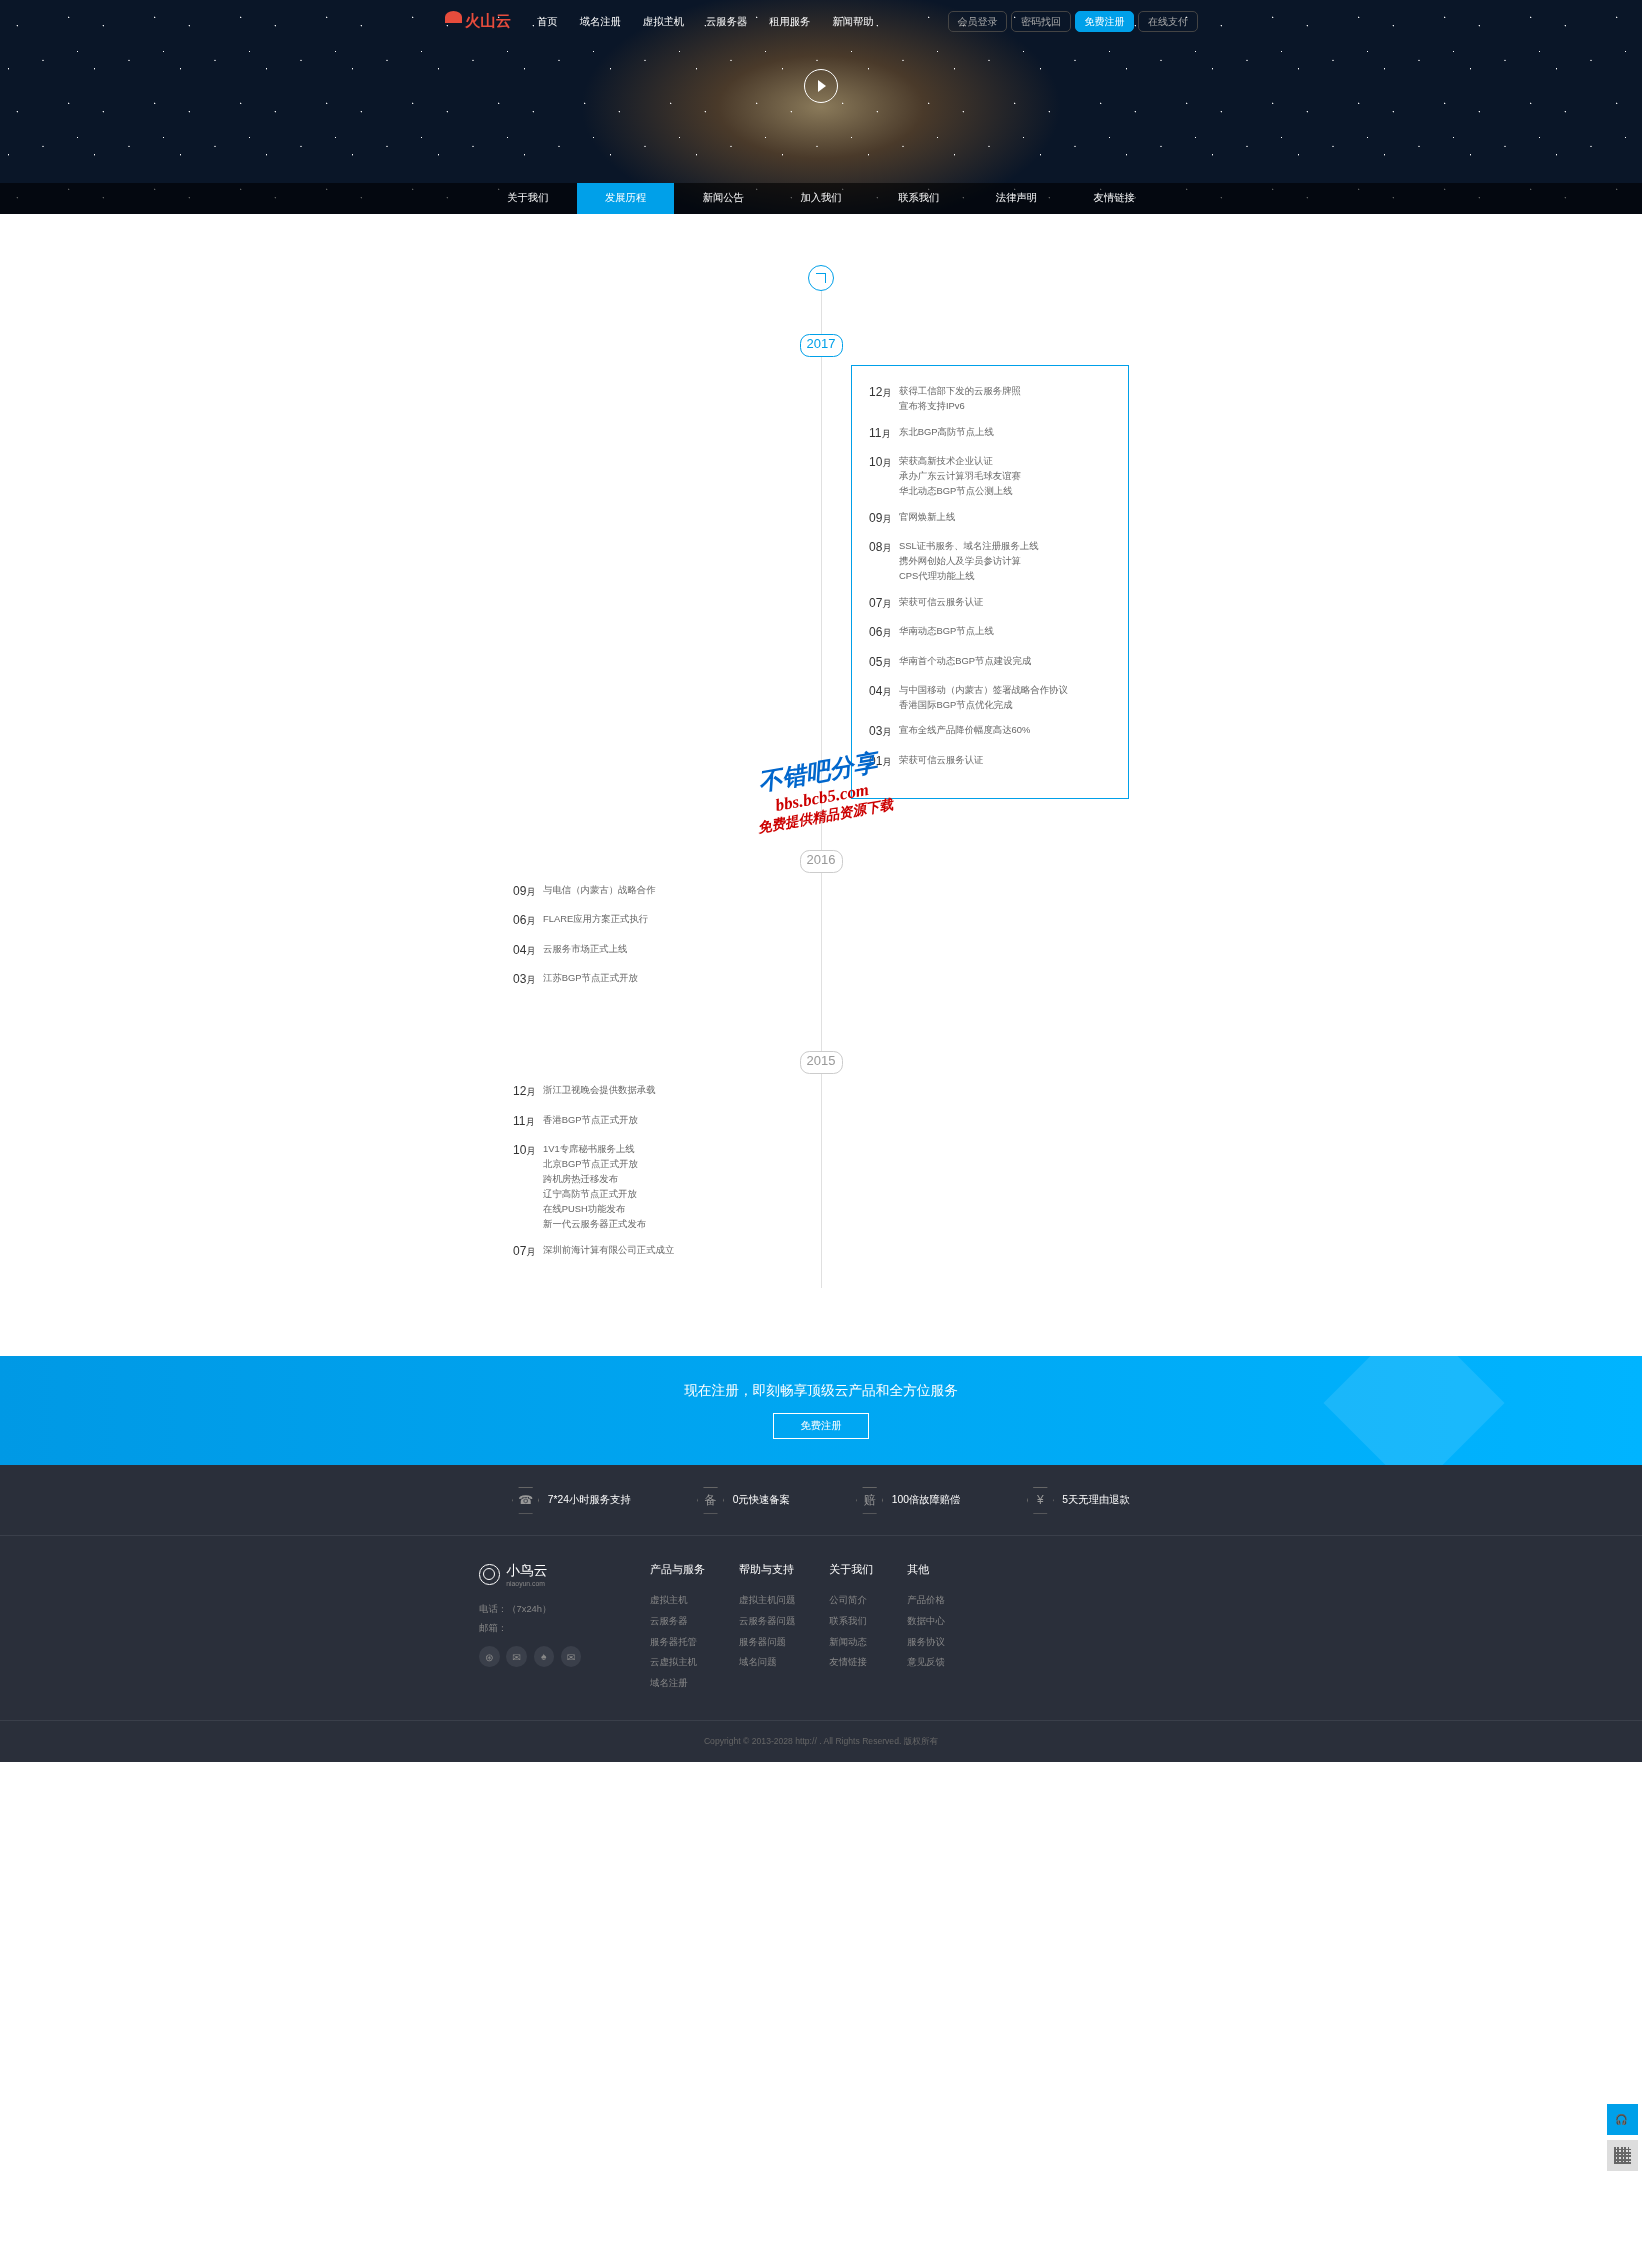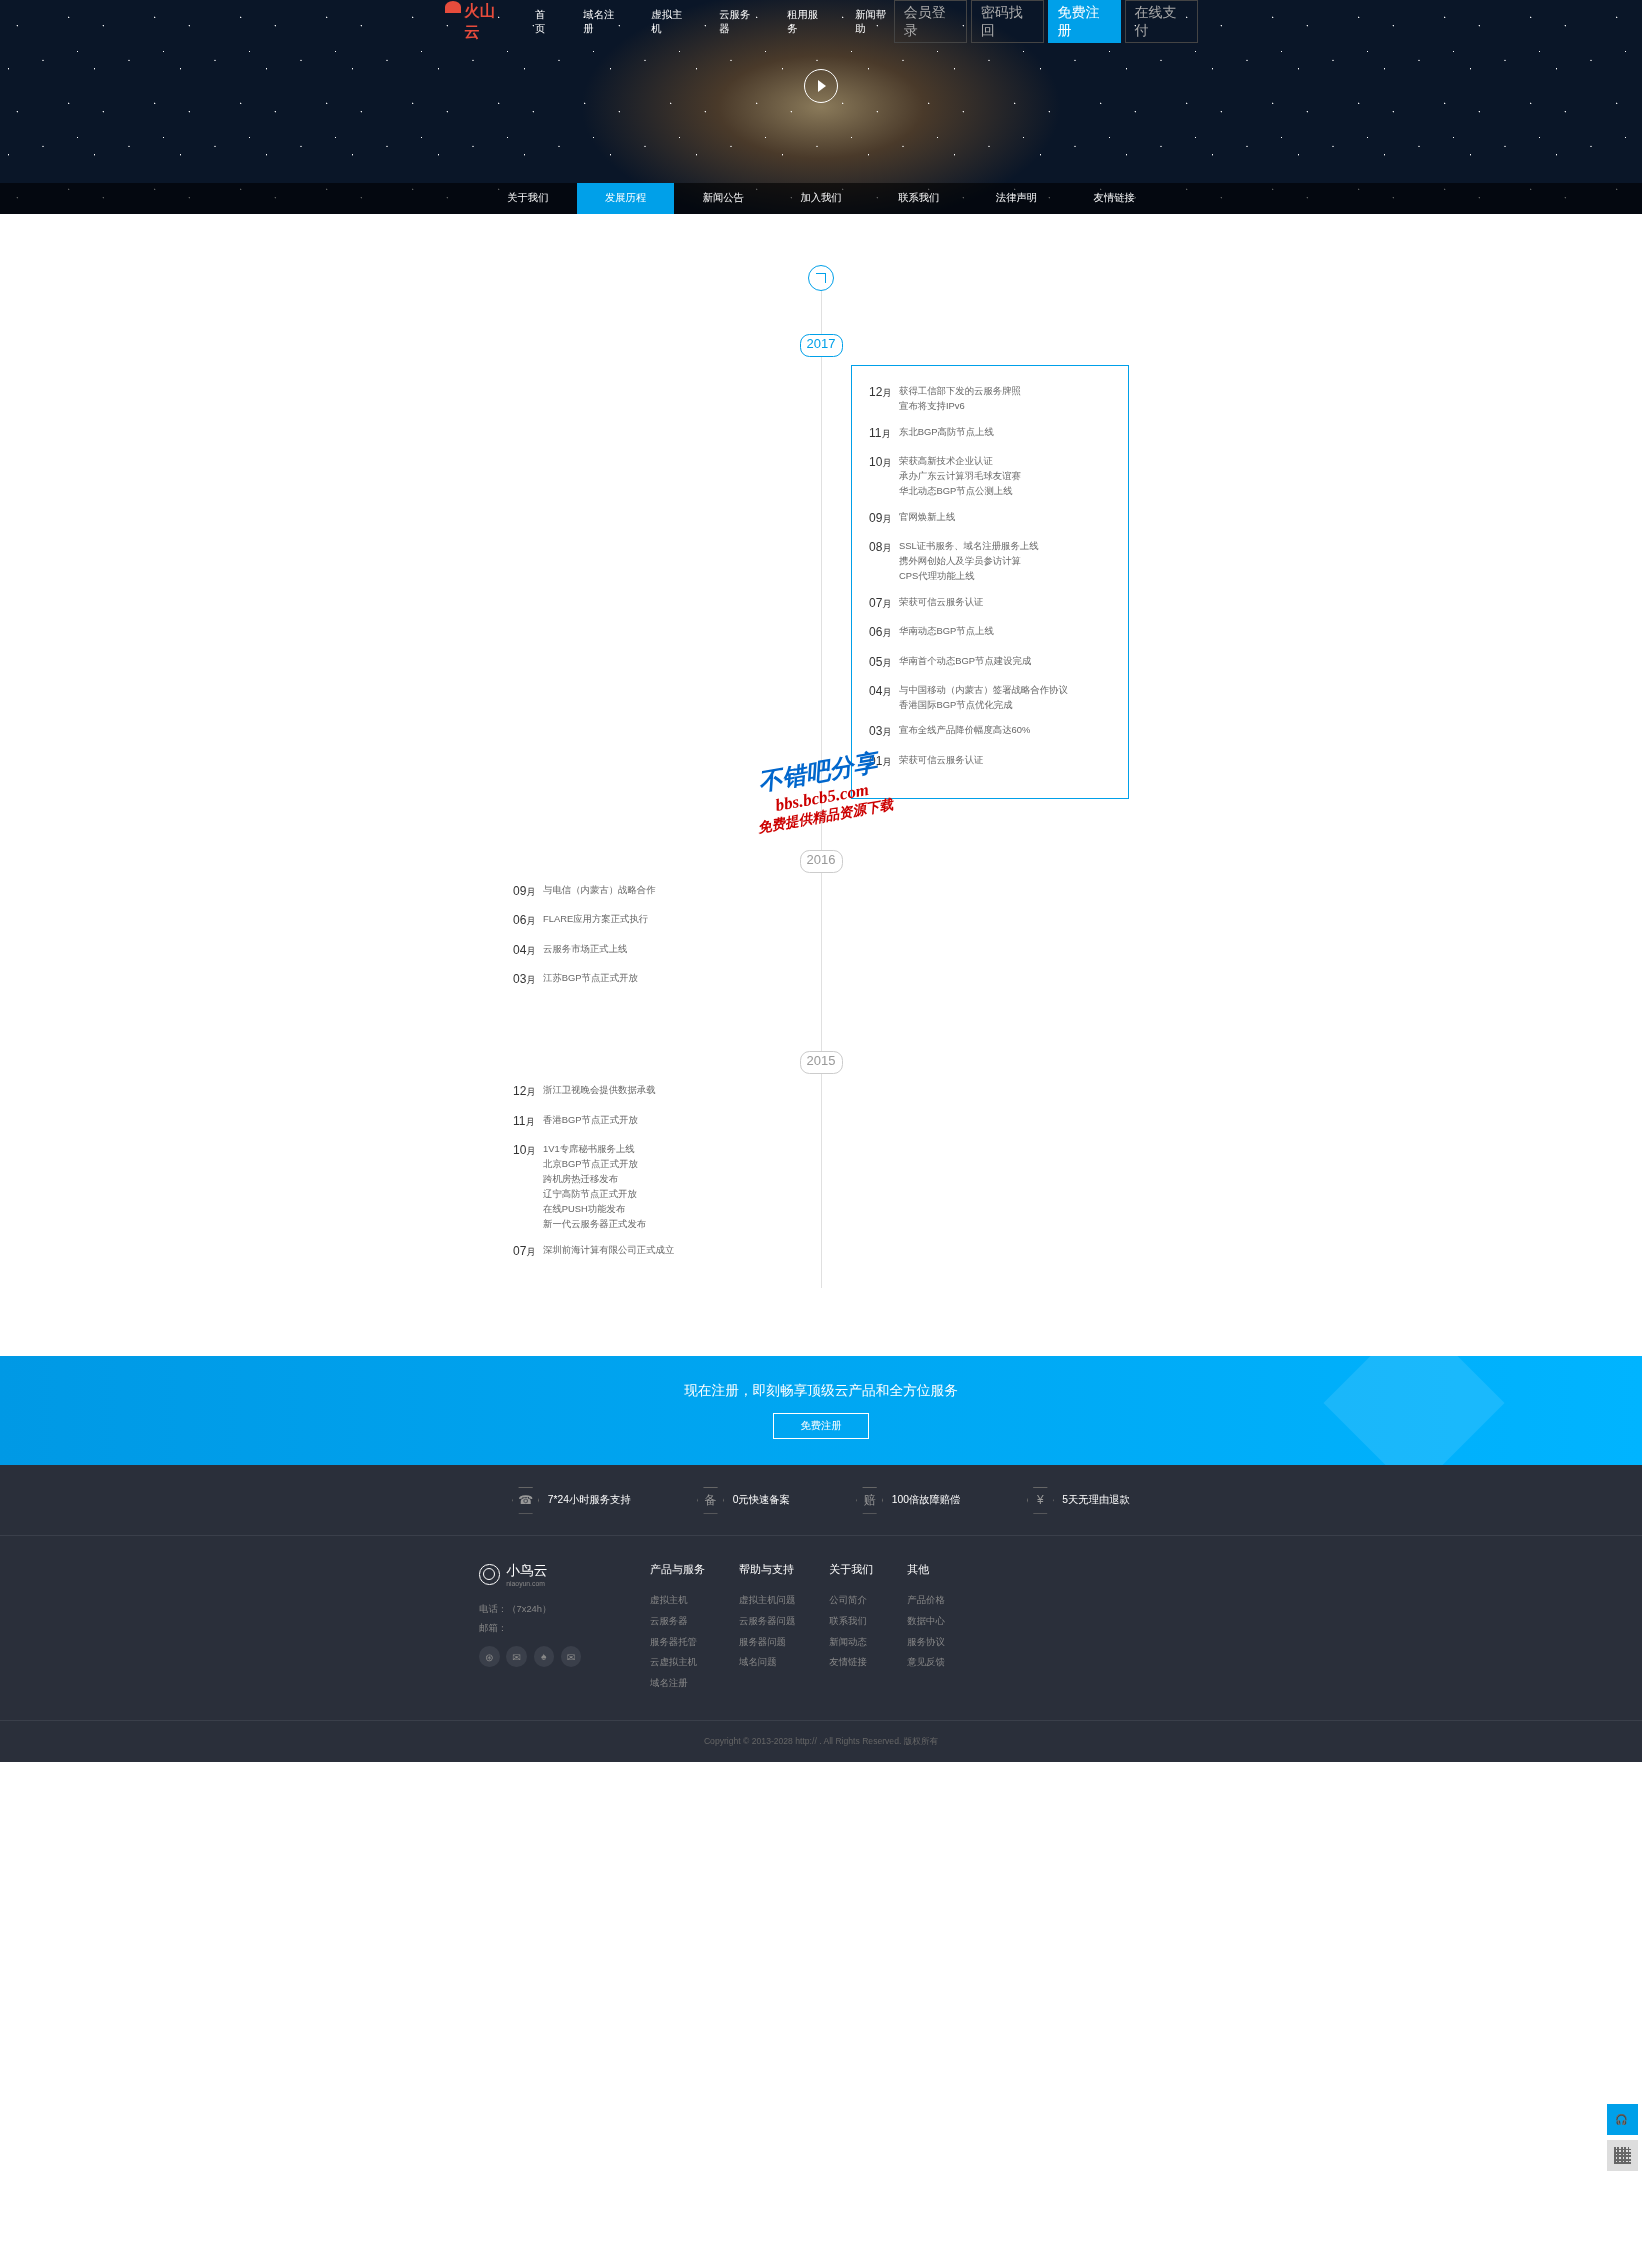--- a/index.html
+++ b/index.html
@@ -4,24 +4,24 @@
 <style>
 *{margin:0;padding:0;box-sizing:border-box}
 body{font-family:"Microsoft YaHei",Arial,sans-serif;font-size:10.3px;color:#333;background:#fff}
 a{text-decoration:none;color:inherit}
 .header{background:linear-gradient(rgba(0,0,0,0.7),rgba(0,0,0,0.7));height:214px;position:relative;background-color:#0a1628}
 .galaxy{position:absolute;inset:0;background:radial-gradient(ellipse 342px 171px at 50% 50%,#8a7a5a 0%,#4a3a2a 30%,#0a1628 70%);overflow:hidden}
 .galaxy::before{content:"";position:absolute;inset:0;background:radial-gradient(circle at 20% 30%,#fff 0.4px,transparent 0.9px),radial-gradient(circle at 80% 20%,#fff 0.4px,transparent 0.9px),radial-gradient(circle at 50% 70%,#fff 0.4px,transparent 0.9px),radial-gradient(circle at 10% 80%,#fff 0.4px,transparent 0.9px),radial-gradient(circle at 90% 60%,#fff 0.4px,transparent 0.9px);background-size:86px 86px}
 .nav{position:relative;display:flex;align-items:center;height:43px;padding:0 34px;max-width:821px;margin:0 auto}
 .logo{color:#e74c3c;font-size:15.4px;font-weight:bold;margin-right:26px;display:flex;}
 .logo-icon{width:17px;height:12px;background:#e74c3c;border-radius:50% 50% 0 0;margin-right:3.4px}
-.nav-menu{display:flex;gap:29px}
+.nav-menu{display:flex;gap:22px}
 .nav-menu a{color:#fff;font-size:10.3px}
 .nav-buttons{margin-left:auto;display:flex;gap:4.3px}
-.nav-btn{padding:2.6px 8.6px;font-size:14px;border:0.9px solid #444;color:#aaa;border-radius:0}
+.nav-btn{padding:2.6px 8.6px;font-size:10px;border:0.9px solid #444;color:#aaa;border-radius:5px}
 .nav-btn.blue{background:#00a0e9;color:#fff;border-color:#00a0e9}
 .hero{position:relative;text-align:center;padding-top:26px}
 .hero h1{color:#fff;font-size:22px;font-weight:normal;margin-bottom:17px}
 .play{width:34px;height:34px;border:1.7px solid #fff;border-radius:50%;margin:0 auto;display:flex;align-items:center;justify-content:center}
 .play::after{content:"";border-left:8.6px solid #fff;border-top:6px solid transparent;border-bottom:6px solid transparent;margin-left:2.6px}
 .subnav{background:rgba(0,0,0,0.6);position:absolute;bottom:0;left:0;right:0}
 .subnav-inner{max-width:684px;margin:0 auto;display:flex}
 .subnav a{flex:1;text-align:center;color:#fff;font-size:10.3px;padding:8.6px 0}
 .subnav a.active{background:#00a0e9}
 .timeline{max-width:684px;margin:51px auto;position:relative;padding:0 17px}

